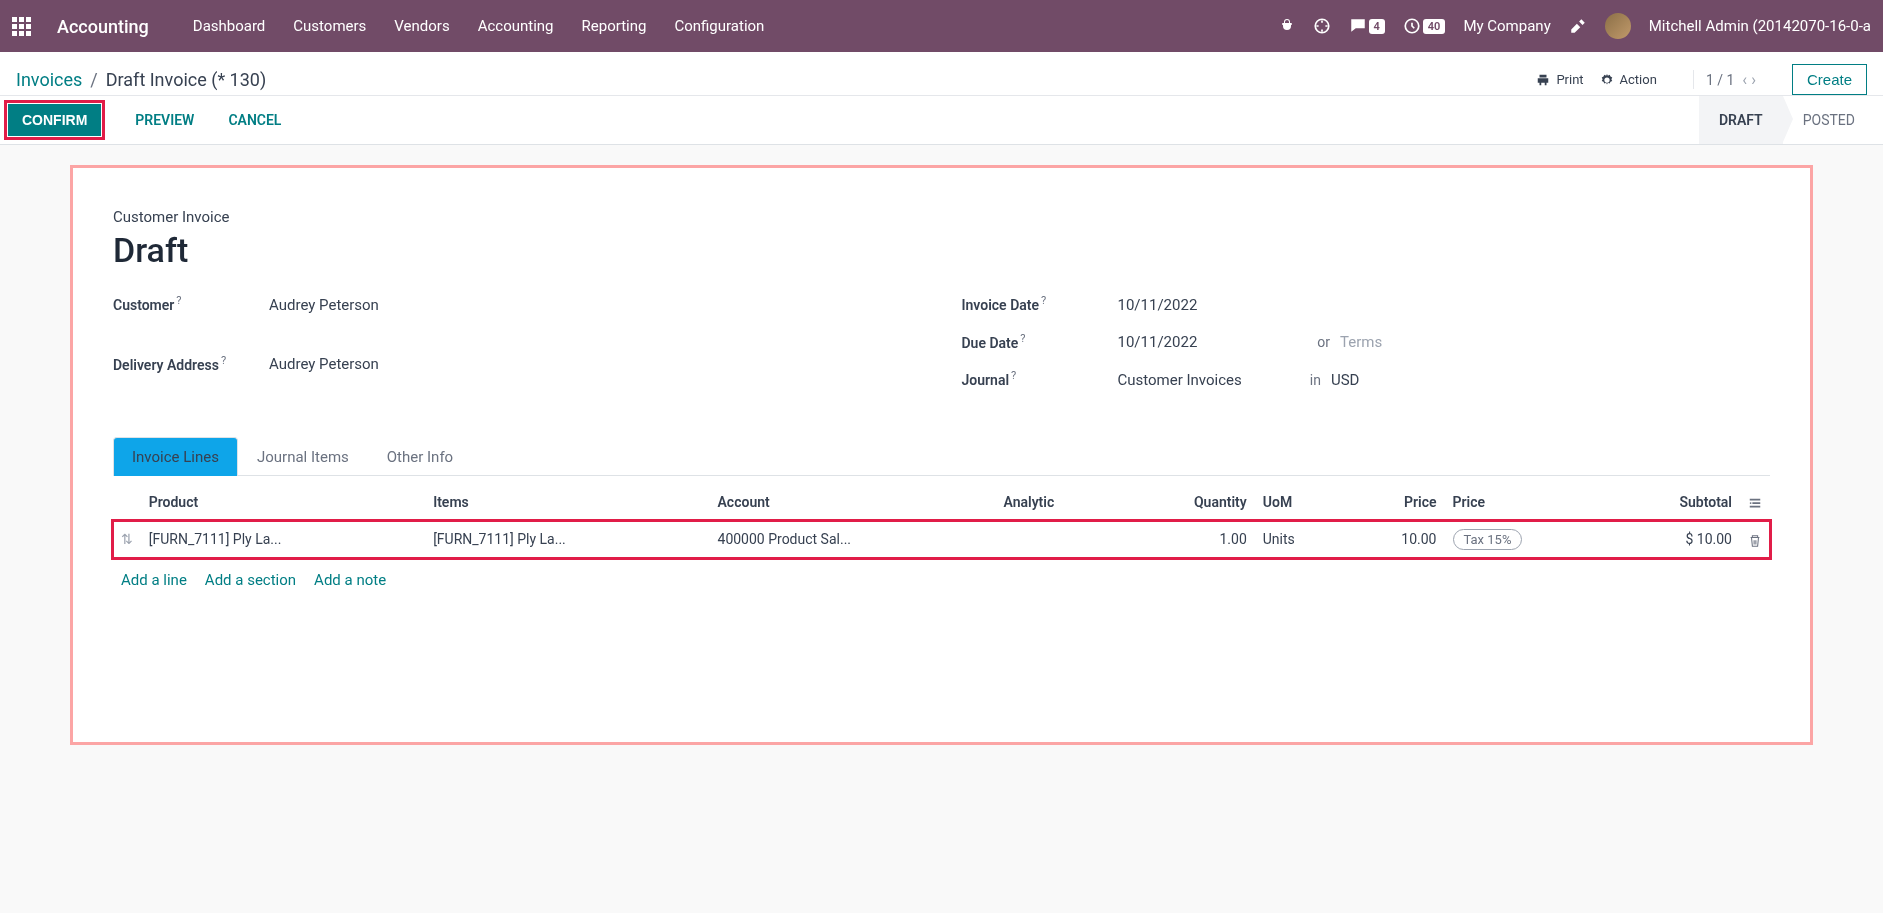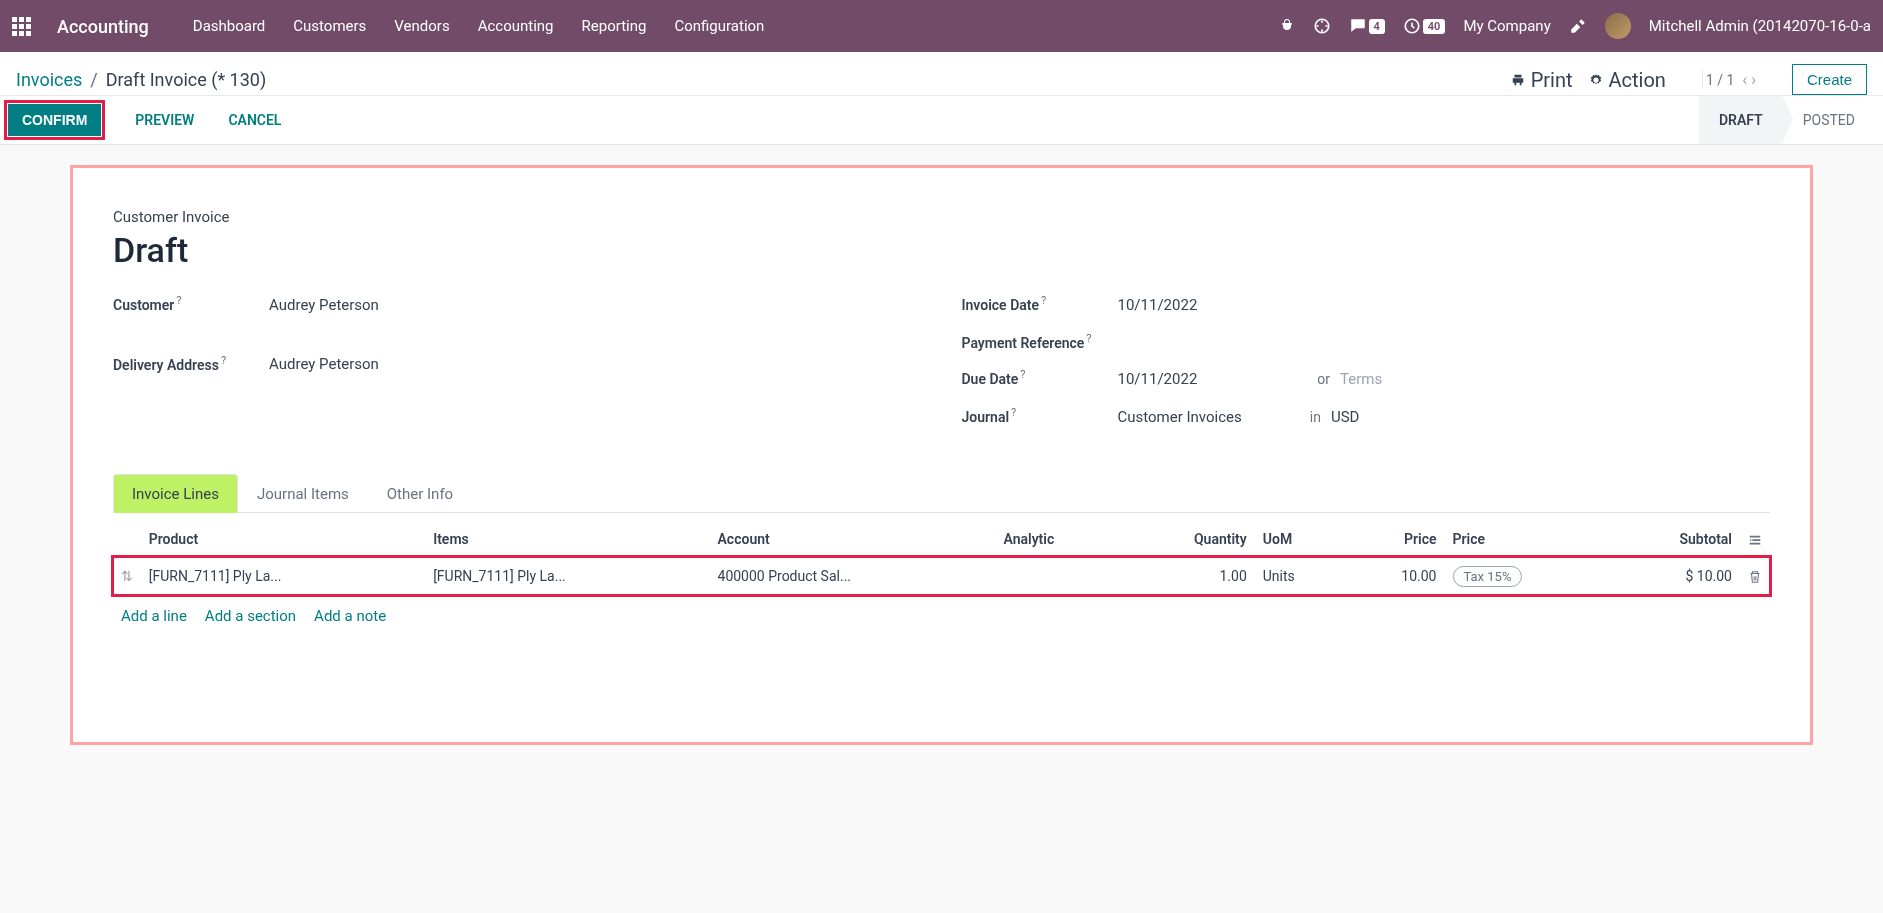--- a/index.html
+++ b/index.html
@@ -20,22 +20,22 @@
 .avatar { width: 26px; height: 26px; border-radius: 50%; background: linear-gradient(135deg,#8b6f47,#c19a6b); display:inline-block; }
 .user-name { font-size: 15px; }
 
 
 .control-bar { background: #fff; padding: 12px 16px 0 16px; display: flex; align-items: center; justify-content: space-between; border-bottom: 1px solid #e5e7eb; gap: 22px; }
 .breadcrumb { display: flex; align-items: center; gap: 8px; font-size: 18px; }
 .breadcrumb a { color: #017E84; text-decoration: none; }
 .breadcrumb .sep { color: #6b7280; }
 .breadcrumb .current { color: #374151; }
 .control-right { display: flex; align-items: center; gap: 16px; }
-.ctrl-btn { color: #374151; font-size: 20px; cursor: pointer; display: inline-flex; align-items: center; gap: 6px; }
-.pager { display: flex; align-items: center; gap: 8px; color: #6b7280; margin-left: 20px; padding-left: 3px; border-left: 1px solid #e5e7eb; }
+.ctrl-btn { color: #374151; font-size: 13px; cursor: pointer; display: inline-flex; align-items: center; gap: 6px; }
+.pager { display: flex; align-items: center; gap: 8px; color: #6b7280; margin-left: 20px; padding-left: 12px; border-left: 1px solid #e5e7eb; }
 .pager-arrows { display: flex; gap: 4px; }
 .pager-arrow { color: #9ca3af; cursor: pointer; font-size: 16px; }
 .create-btn { border: 1px solid #017E84; color: #017E84; padding: 6px 14px; background: #fff; cursor: pointer; font-size: 15px; margin-left: 20px; }
 
 
 .action-bar-wrap { background: #fff; border-bottom: 1px solid #dee2e6; display: flex; align-items: stretch; justify-content: space-between; padding: 0 8px 0 8px; }
 .action-buttons { display: flex; align-items: center; gap: 34px; padding: 8px 0; }
 .btn-confirm { background: #017E84; color: #fff; border: none; padding: 8px 14px; font-weight: 600; font-size: 14px; cursor: pointer; }
 .btn-confirm-highlight { outline: 3px solid #e11d48; outline-offset: 1px; }
 .btn-link { color: #017E84; font-weight: 600; font-size: 14px; cursor: pointer; }
@@ -54,21 +54,21 @@
 .field-row { display: flex; align-items: baseline; margin-bottom: 18px; }
 .field-label { width: 156px; font-weight: 600; font-size: 14px; color: #374151; flex-shrink:0; }
 .field-label sup { color: #6b7280; font-weight: 400; font-size: 11px; margin-left:2px; }
 .field-value { font-size: 15px; color: #374151; }
 .field-value.muted { color: #9ca3af; }
 .or-text { color: #6b7280; margin: 0 10px; }
 
 
 .tabs { display: flex; border-bottom: 1px solid #dee2e6; margin-top: 20px; }
 .tab { padding: 10px 18px; cursor: pointer; font-size: 15px; color: #6b7280; border: 1px solid transparent; border-bottom: none; margin-bottom: -1px; }
-.tab.active { color: #374151; border-color: #dee2e6; background: #bef264; border-radius: 4px 4px 0 0; }
+.tab.active { color: #374151; border-color: #dee2e6; background: #0ea5e9; border-radius: 4px 4px 0 0; }
 
 
 .line-table { width: 100%; border-collapse: collapse; margin-top: 8px; }
 .line-table th { text-align: left; padding: 10px 8px; font-size: 14px; font-weight: 600; color: #374151; border-bottom: 1px solid #dee2e6; }
 .line-table th.num, .line-table td.num { text-align: right; }
 .line-table td { padding: 10px 8px; font-size: 14px; color: #374151; border-bottom: 1px solid #f3f4f6; }
 .row-highlight { outline: 3px solid #e11d48; outline-offset: -1px; }
 .tax-tag { border: 1px solid #9ca3af; border-radius: 12px; padding: 2px 10px; font-size: 13px; color: #6b7280; }
 .drag-handle { color: #9ca3af; cursor: grab; }
 .trash-icon { color: #6b7280; cursor: pointer; }
@@ -197,24 +197,20 @@
         <div class="field-row" style="margin-top:40px;">
           <div class="field-label"><span>Delivery Address</span><sup>?</sup></div>
           <div class="field-value">Audrey Peterson</div>
         </div>
       </div>
 
       <div>
         <div class="field-row">
           <div class="field-label"><span>Invoice Date</span><sup>?</sup></div>
           <div class="field-value">10/11/2022</div>
-        </div>
-        <div class="field-row">
-          <div class="field-label"><span>Payment Reference</span><sup>?</sup></div>
-          <div class="field-value"></div>
         </div>
         <div class="field-row">
           <div class="field-label"><span>Due Date</span><sup>?</sup></div>
           <div class="field-value">10/11/2022</div>
           <span class="or-text" style="margin-left:120px;">or</span>
           <span class="field-value muted">Terms</span>
         </div>
         <div class="field-row">
           <div class="field-label"><span>Journal</span><sup>?</sup></div>
           <div class="field-value">Customer Invoices</div>

